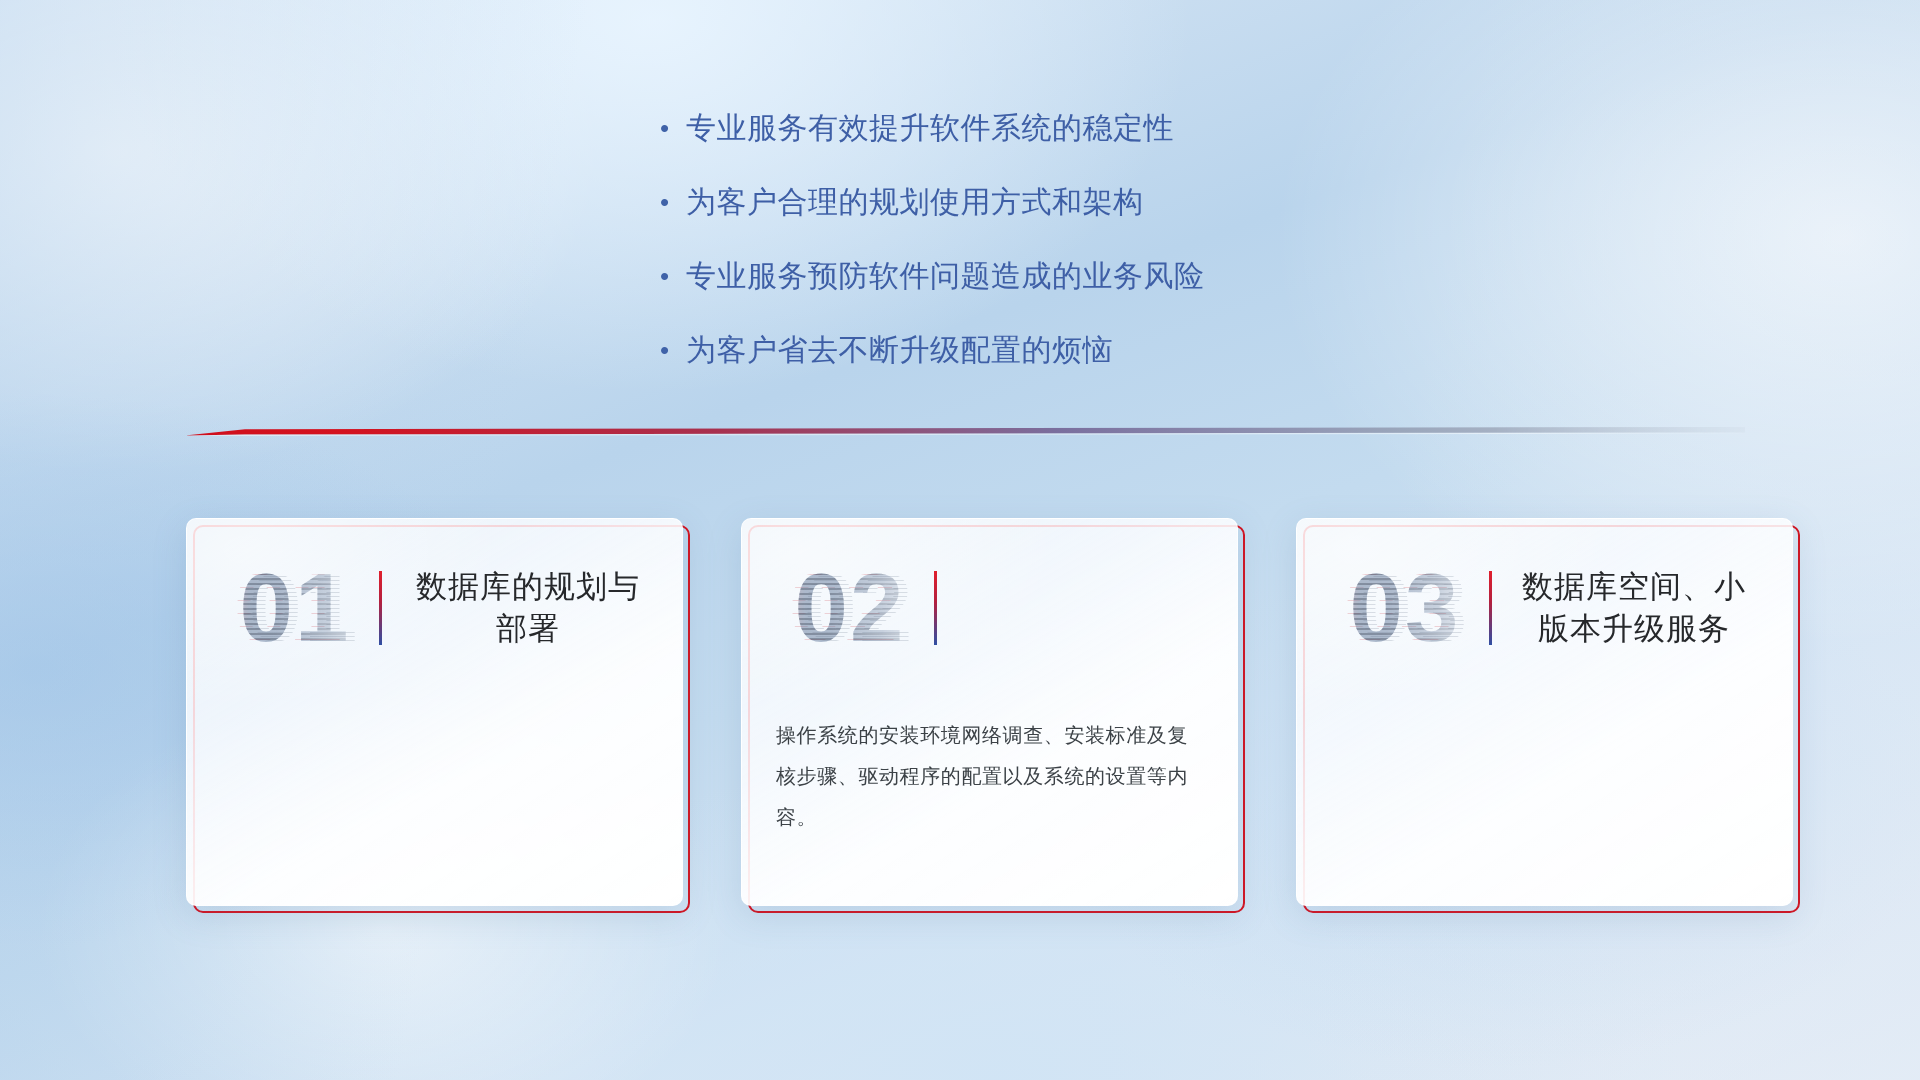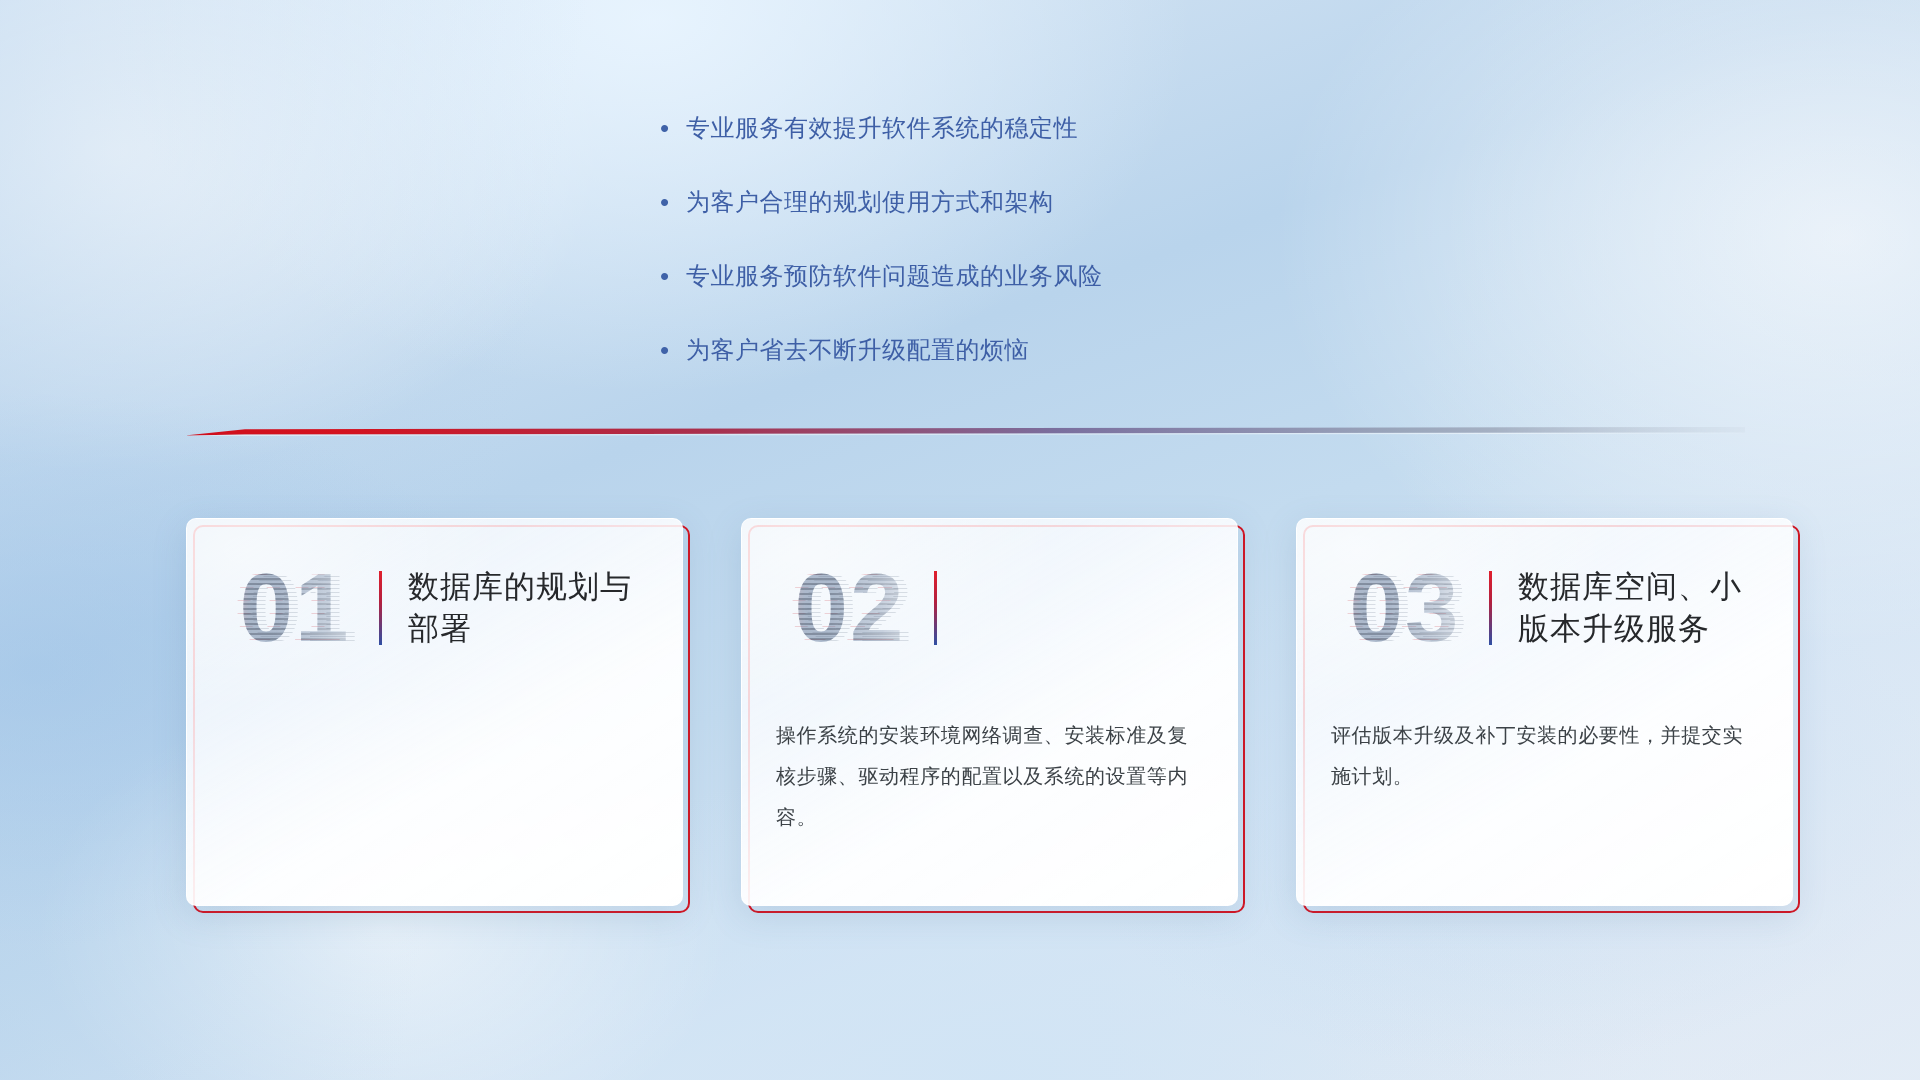--- a/index.html
+++ b/index.html
@@ -47,21 +47,21 @@
   .bullet{
     display:flex;align-items:flex-start;
     margin-bottom:34px;
   }
   .bullet-dot{
     width:26px;flex:0 0 26px;
     color:#3f62a8;font-size:26px;line-height:40px;
     text-align:left;
   }
   .bullet-text{
-    font-size:24px;line-height:40px;
+    font-size:30px;line-height:40px;
     color:#3e5fa6;letter-spacing:.5px;
     white-space:nowrap;
   }
 
   
   .divider-wrap{
     position:absolute;left:185px;top:424px;width:1560px;height:16px;
   }
   .divider{
     position:absolute;left:0;top:0;width:100%;height:16px;
@@ -154,20 +154,21 @@
   }
 
   .card-rule{
     width:3px;height:74px;flex:0 0 3px;margin:0 26px 0 4px;
     background:linear-gradient(180deg,#e01f2d 0%,#b3203f 42%,#2f4fa3 100%);
   }
   .card-title{
     font-size:31px;line-height:42px;color:#26282b;
     letter-spacing:1px;font-weight:400;
     max-width:240px;
+    text-align:center;
   }
 
   .card-body{
     position:absolute;left:34px;right:30px;top:196px;
     font-size:20px;line-height:41px;color:#3c4247;
     letter-spacing:.6px;
   }
 
   .card-3 .card-title{max-width:232px;}
 </style>
@@ -271,17 +272,16 @@
       <div class="card-head">
         <div class="card-num">
           <div class="num-glyph" style="opacity:.10">03</div>
           <div class="num-smear2">03</div>
           <div class="num-stripes">03</div>
           <div class="num-smear">03</div>
         </div>
         <div class="card-rule"></div>
         <div class="card-title">数据库空间、小版本升级服务</div>
       </div>
-      <div class="card-body">评估版本升级及补丁安装的必要性，并提交实施计划。</div>
     </div>
   </div>
 
 </div>
 
 </body></html>

